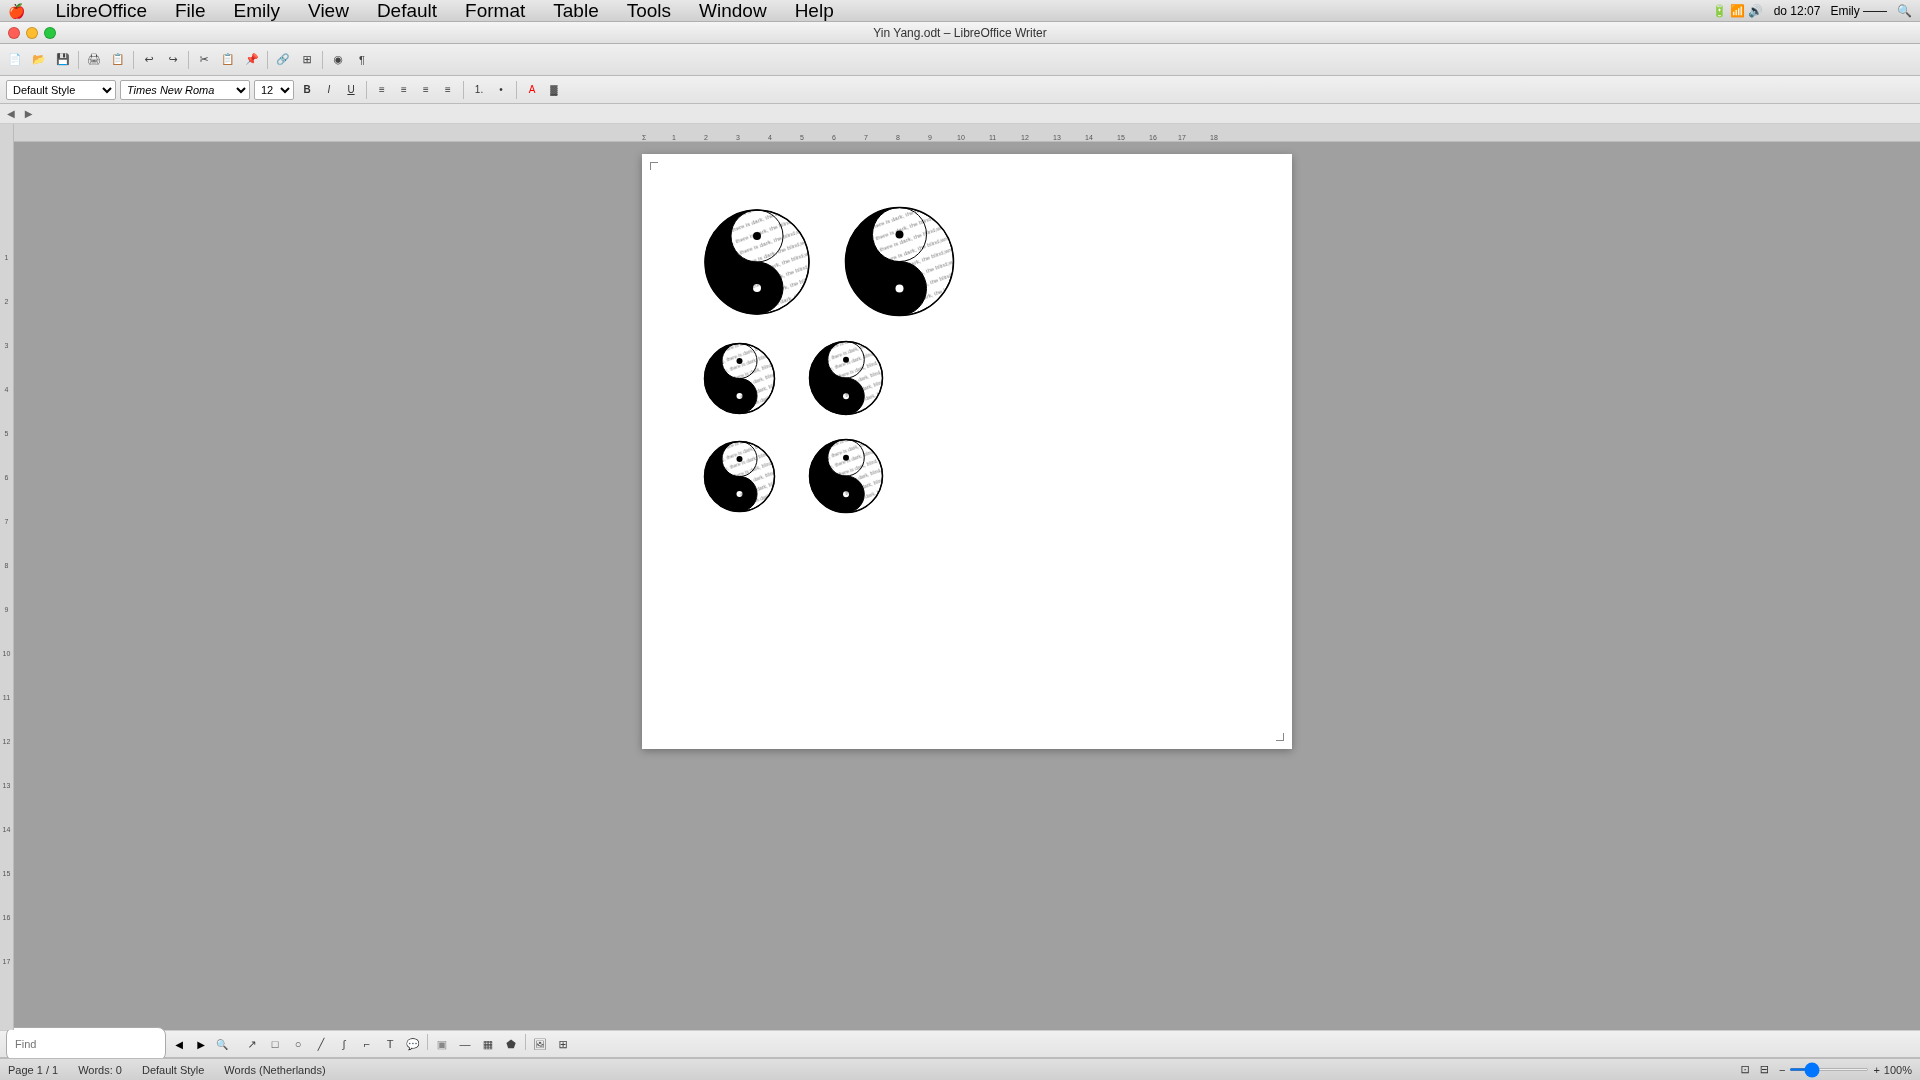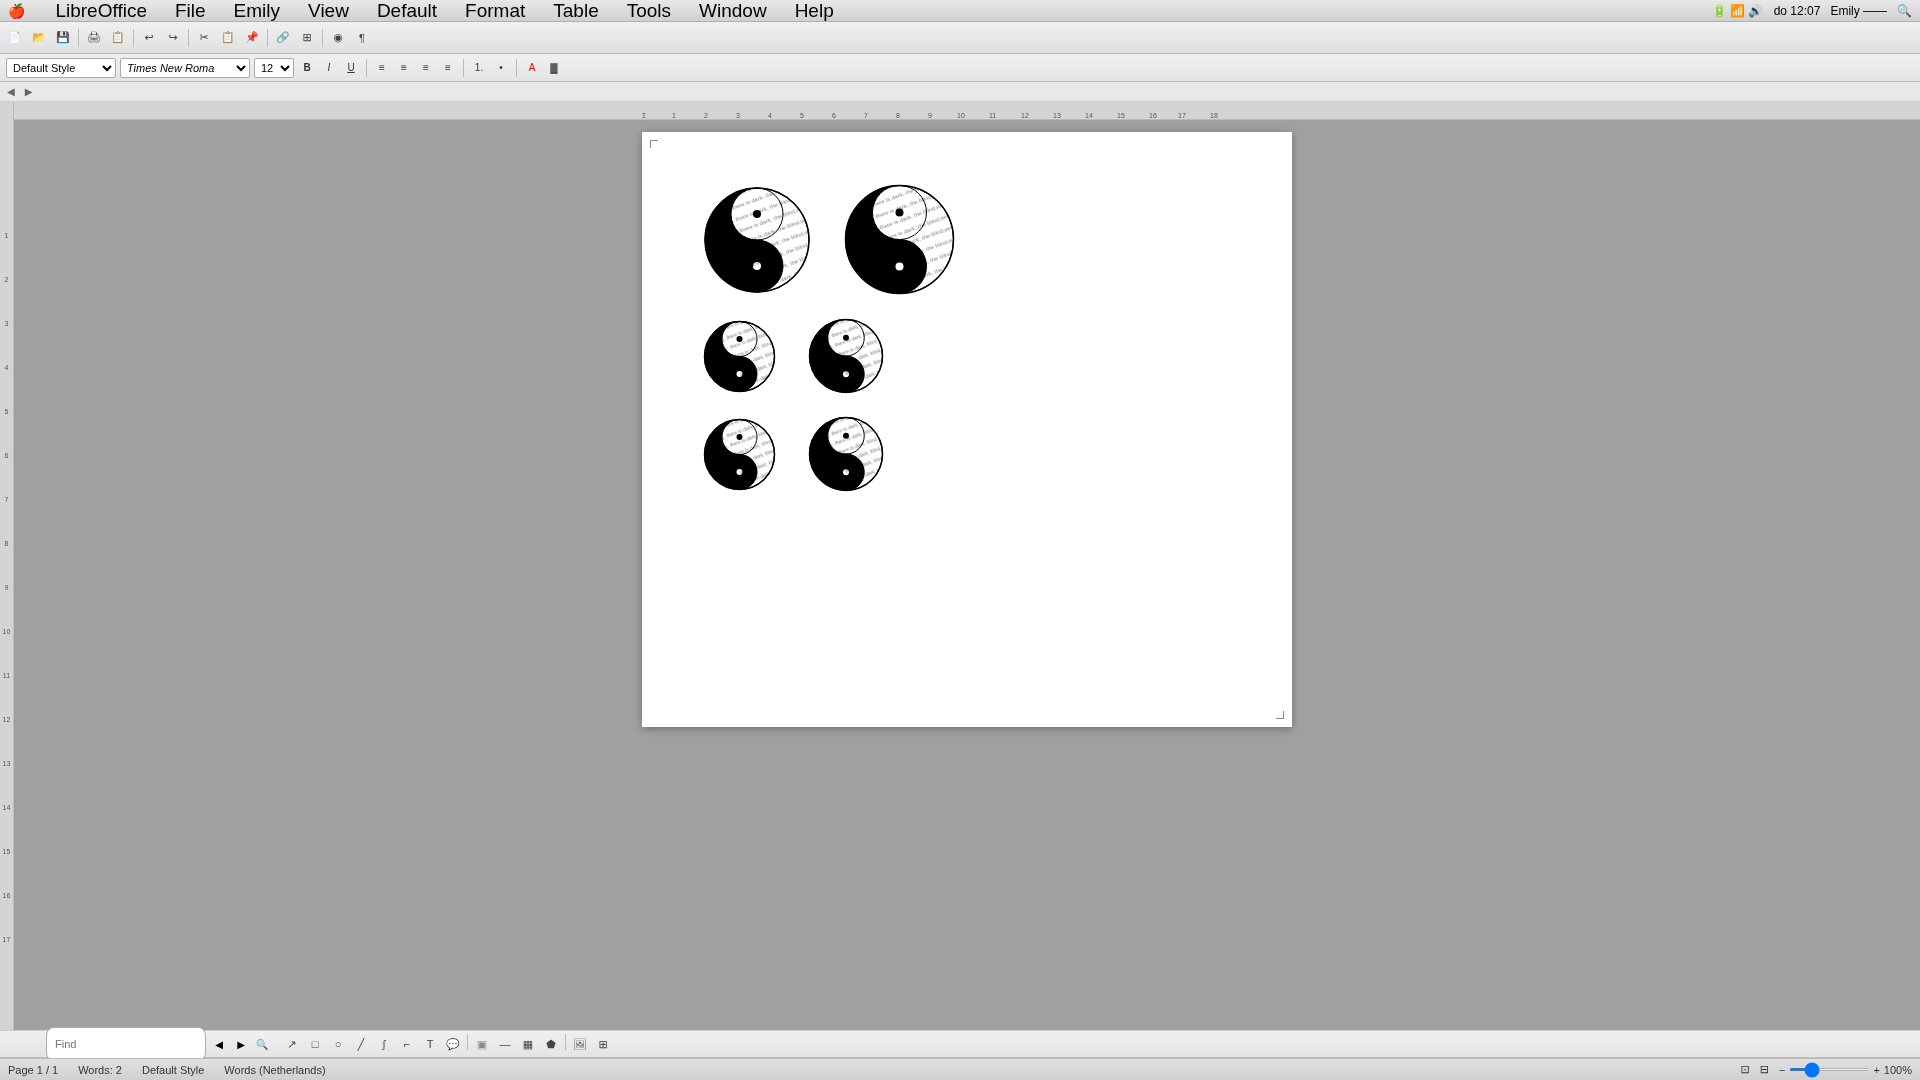--- a/index.html
+++ b/index.html
@@ -187,21 +187,20 @@
       gap: 4px;
     }
     .find-input {
       width: 160px;
       height: 18px;
       border: 1px solid #aaa;
       border-radius: 8px;
       padding: 16px 8px;
       font-size: 11px;
       background: white;
-      margin-left: 40px;
     }
     .find-btn {
       width: 18px; height: 18px;
       display: flex; align-items: center; justify-content: center;
       font-size: 10px;
       border: 1px solid transparent;
       border-radius: 2px;
       cursor: pointer;
     }
     .draw-btn {
@@ -343,20 +342,28 @@
       <span class="menu-item">Help</span>
     </div>
     <div class="menu-bar-right">
       <span>🔋 📶 🔊</span>
       <span>do 12:07</span>
       <span>Emily ——</span>
       <span>🔍</span>
     </div>
   </div>
 
+  <div class="window-title-bar">
+    <div class="window-controls">
+      <div class="window-btn btn-close"></div>
+      <div class="window-btn btn-min"></div>
+      <div class="window-btn btn-max"></div>
+    </div>
+    <span>Yin Yang.odt – LibreOffice Writer</span>
+  </div>
 
   <div class="toolbar">
     <div class="toolbar-btn">📄</div>
     <div class="toolbar-btn">📂</div>
     <div class="toolbar-btn">💾</div>
     <div class="toolbar-separator"></div>
     <div class="toolbar-btn">🖨</div>
     <div class="toolbar-btn">📋</div>
     <div class="toolbar-separator"></div>
     <div class="toolbar-btn">↩</div>
@@ -622,21 +629,21 @@
       <div class="draw-btn">▦</div>
       <div class="draw-btn">⬟</div>
       <div class="draw-separator"></div>
       <div class="draw-btn">🖼</div>
       <div class="draw-btn">⊞</div>
     </div>
   </div>
 
   <div class="status-bar">
     <span>Page 1 / 1</span>
-    <span>Words: 2</span>
+    <span>Words: 0</span>
     <span>Default Style</span>
     <span>Words (Netherlands)</span>
     <div class="status-right">
       <span>⊡</span>
       <span>⊟</span>
       <div class="zoom-control">
         <span>−</span>
         <input type="range" class="zoom-slider" min="10" max="400" value="100" style="">
         <span>+</span>
         <span>100%</span>

